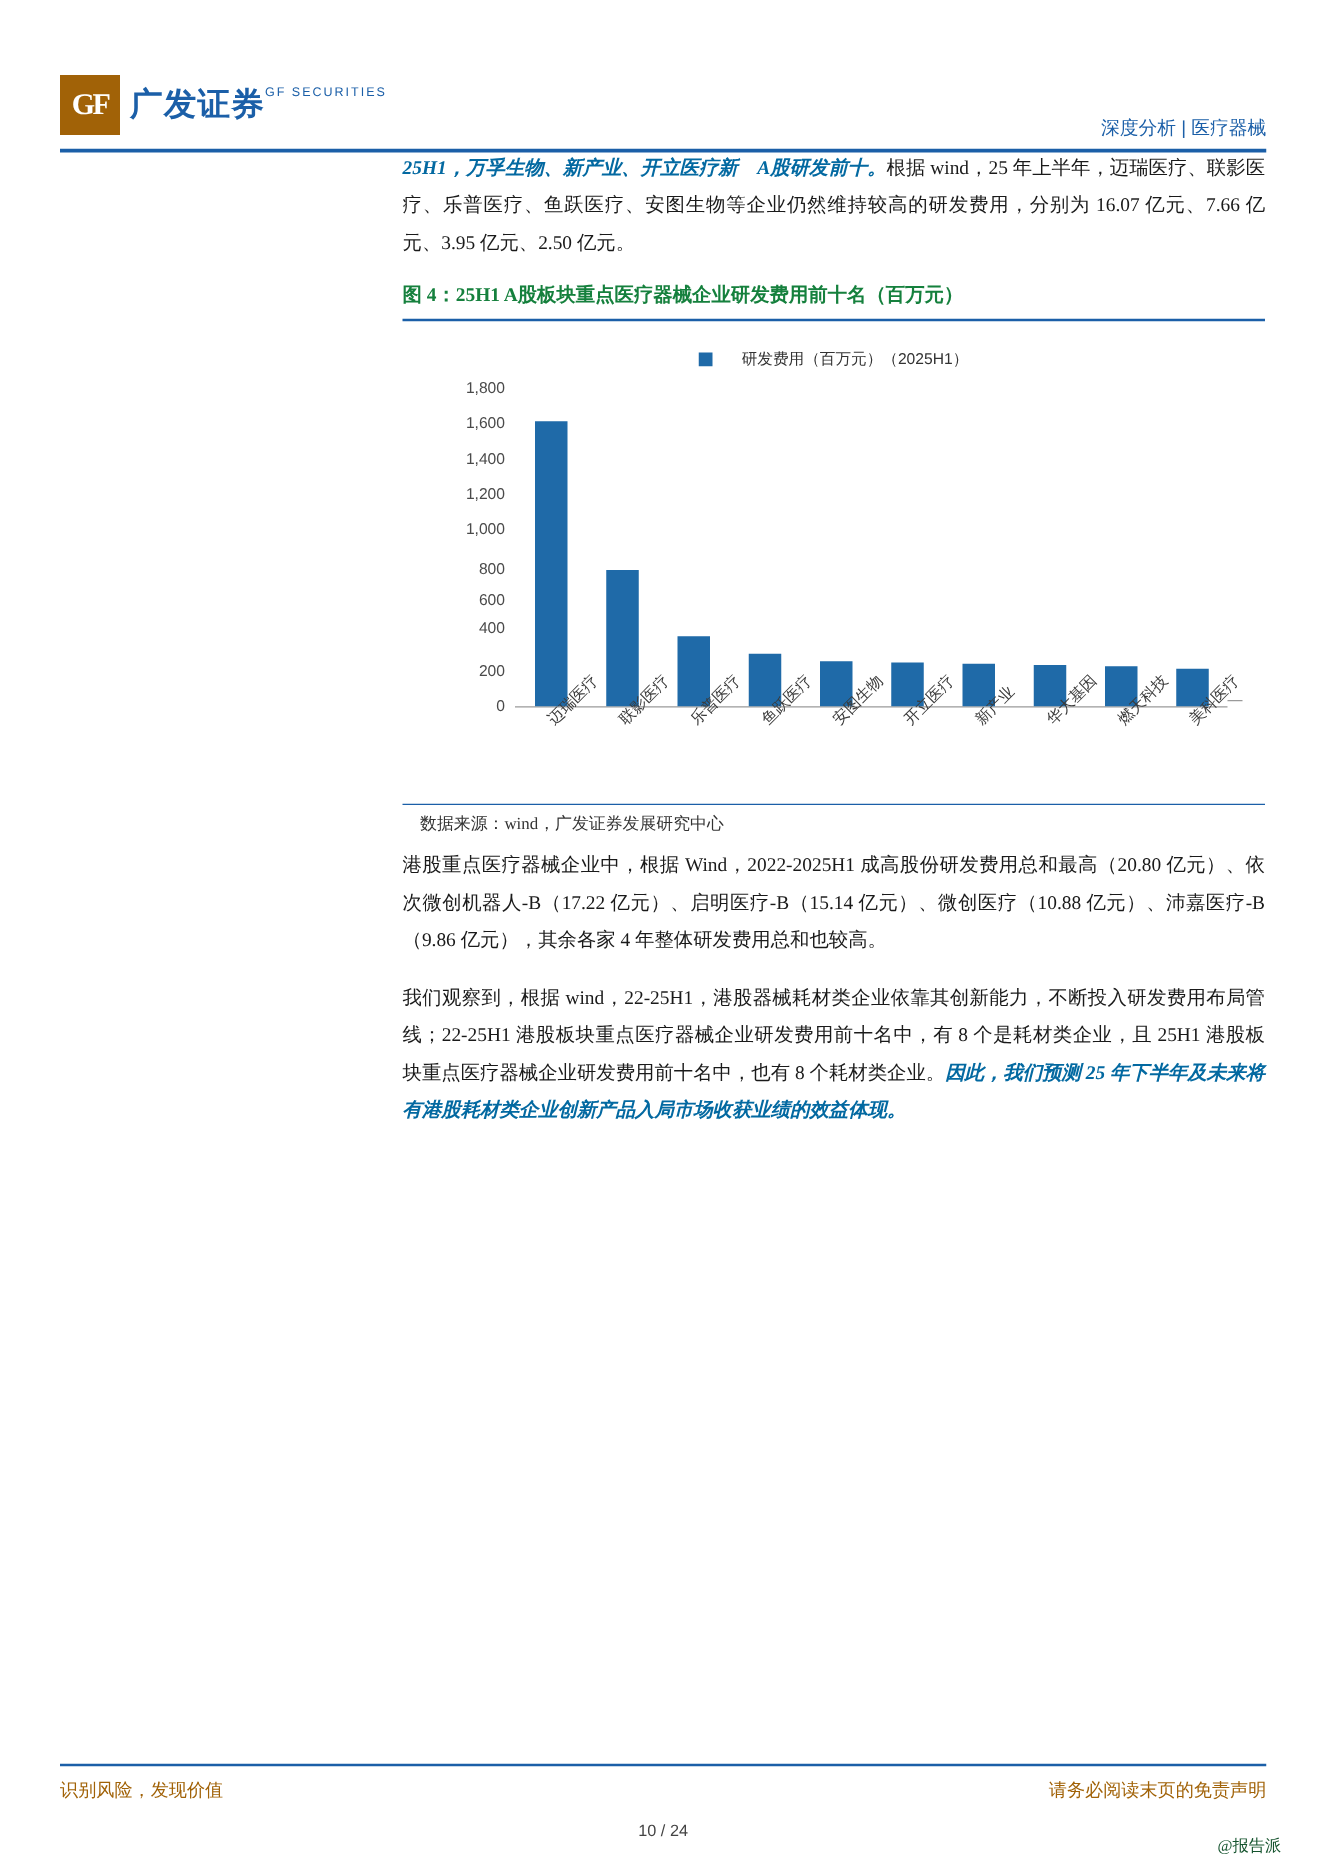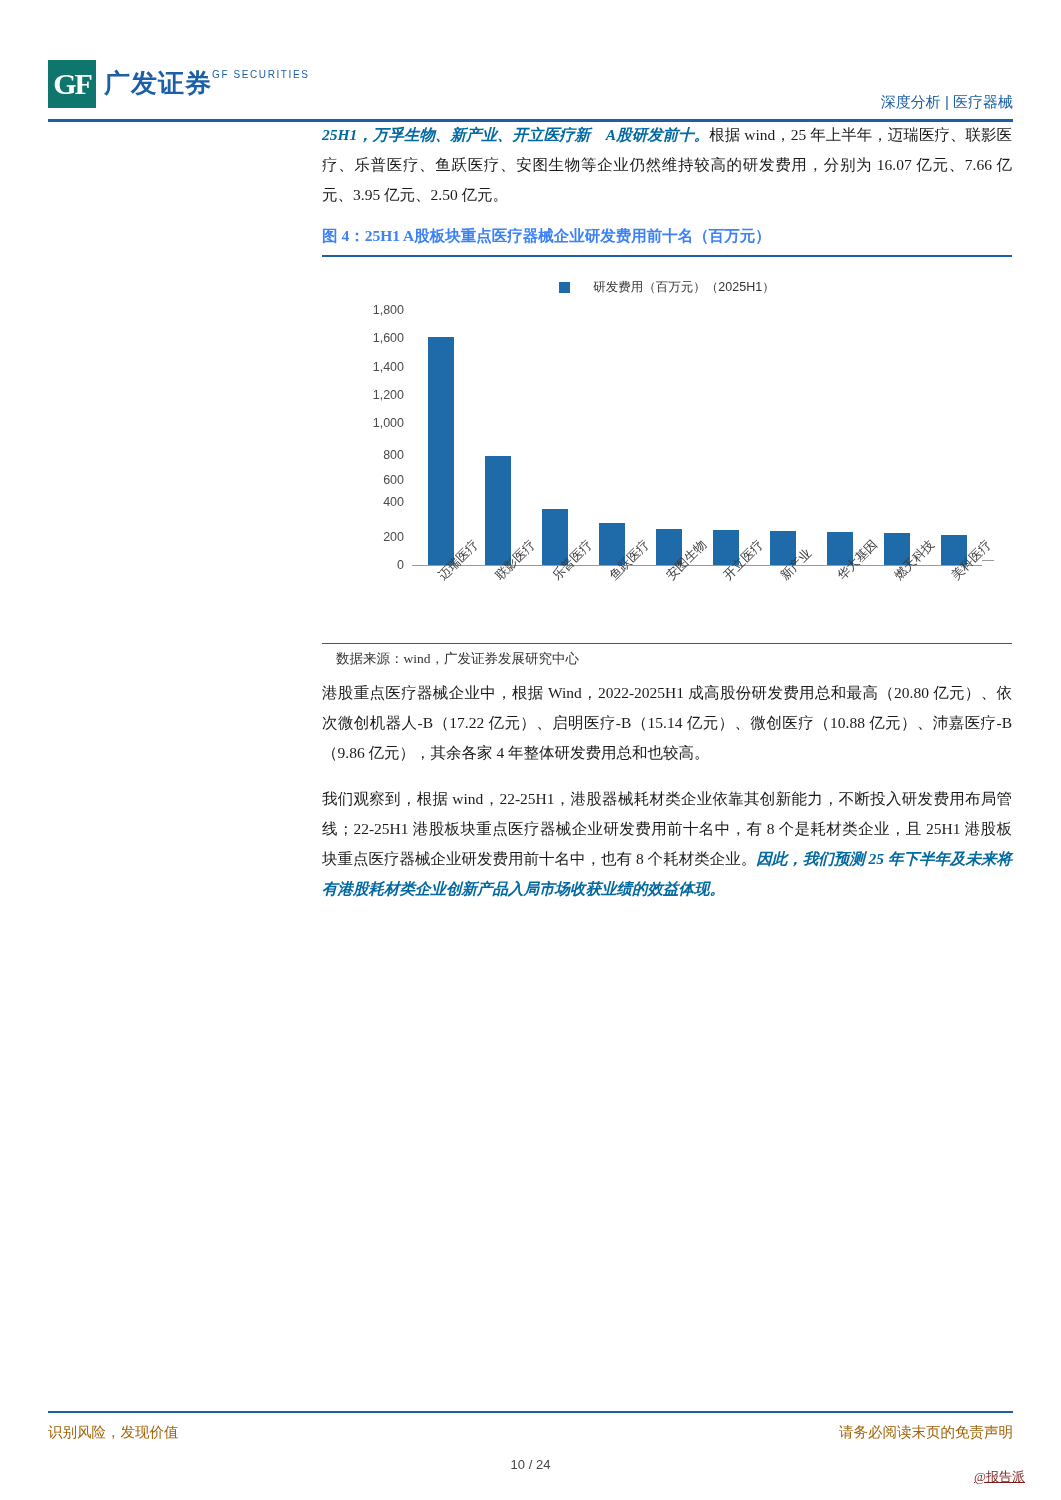--- a/index.html
+++ b/index.html
@@ -39,25 +39,25 @@
     position: absolute;
     left: 0;
     top: 0;
     display: flex;
     align-items: center;
     gap: 8px;
   }
   .logo-mark {
     width: 48px;
     height: 48px;
-    background: #0f766e;
+    background: #a16207;
     color: #ffffff;
     font-family: "Liberation Serif", serif;
     font-weight: bold;
-    font-size: 30px;
+    font-size: 24px;
     display: flex;
     align-items: center;
     justify-content: center;
     letter-spacing: -2px;
   }
   .logo-text {
     display: flex;
     justify-content: center;
     line-height: 1.05;
   }
@@ -104,21 +104,21 @@
     font-style: italic;
   }
 
   
   .figure {
     margin: 6px 0 10px 0;
   }
   .fig-title {
     font-size: 15.5px;
     font-weight: bold;
-    color: #3b82f6;
+    color: #15803d;
     padding-bottom: 8px;
   }
   .fig-rule-top {
     border-top: 2px solid #1b5fa8;
     margin-bottom: 4px;
   }
   .fig-rule-bottom {
     border-top: 1px solid #1b5fa8;
     margin-top: 2px;
   }
@@ -249,22 +249,21 @@
     text-align: center;
     font-size: 13px;
     color: #444;
     font-family: "Liberation Sans", sans-serif;
   }
   .watermark {
     position: absolute;
     right: 36px;
     bottom: 14px;
     font-size: 13px;
-    color: #7f1d1d;
-    text-decoration: underline;
+    color: #14532d;
   }
 </style>
 </head>
 <body>
 
 <div class="page">
 
   <div class="header">
     <div class="logo-block">
       <div class="logo-mark">GF</div>

